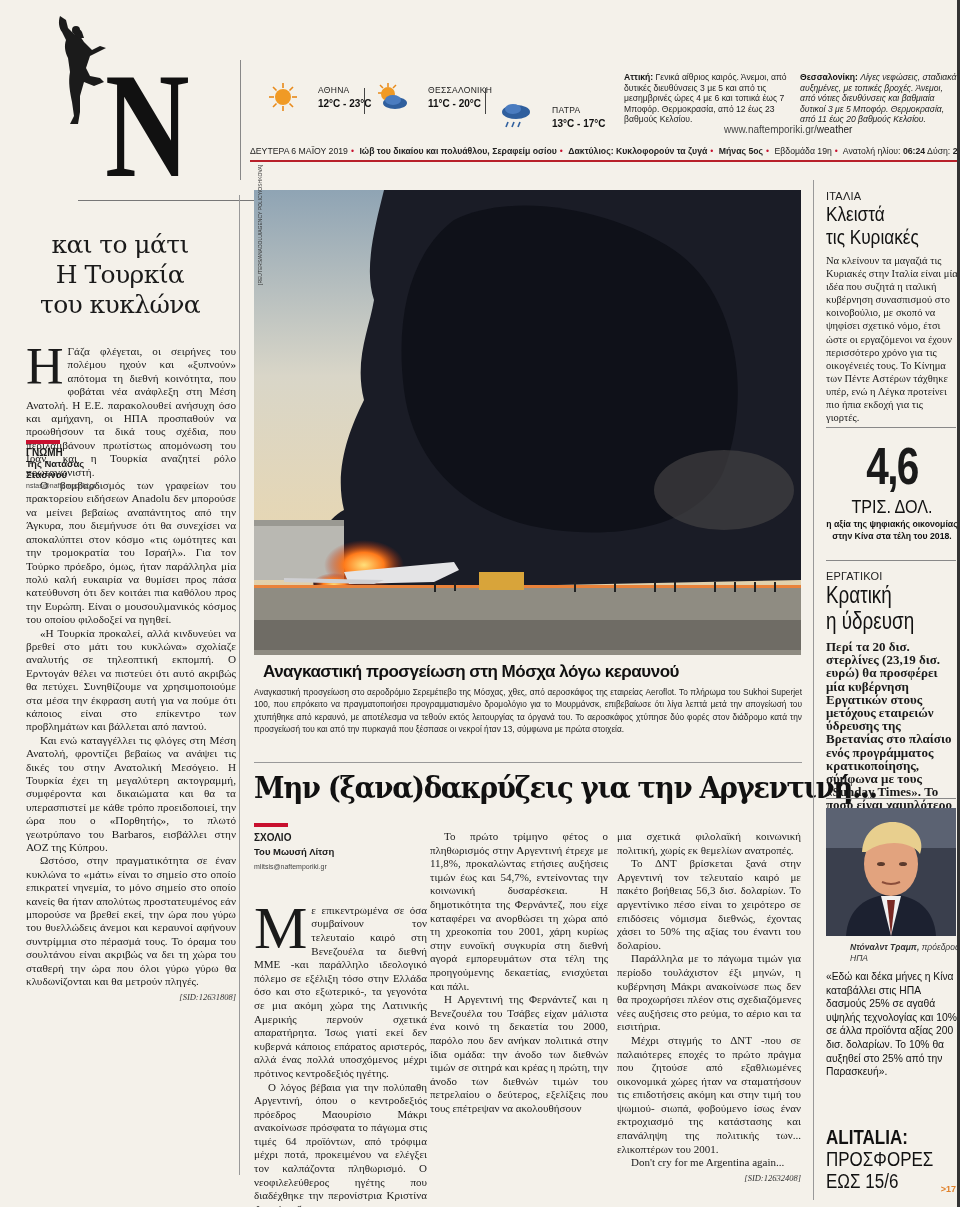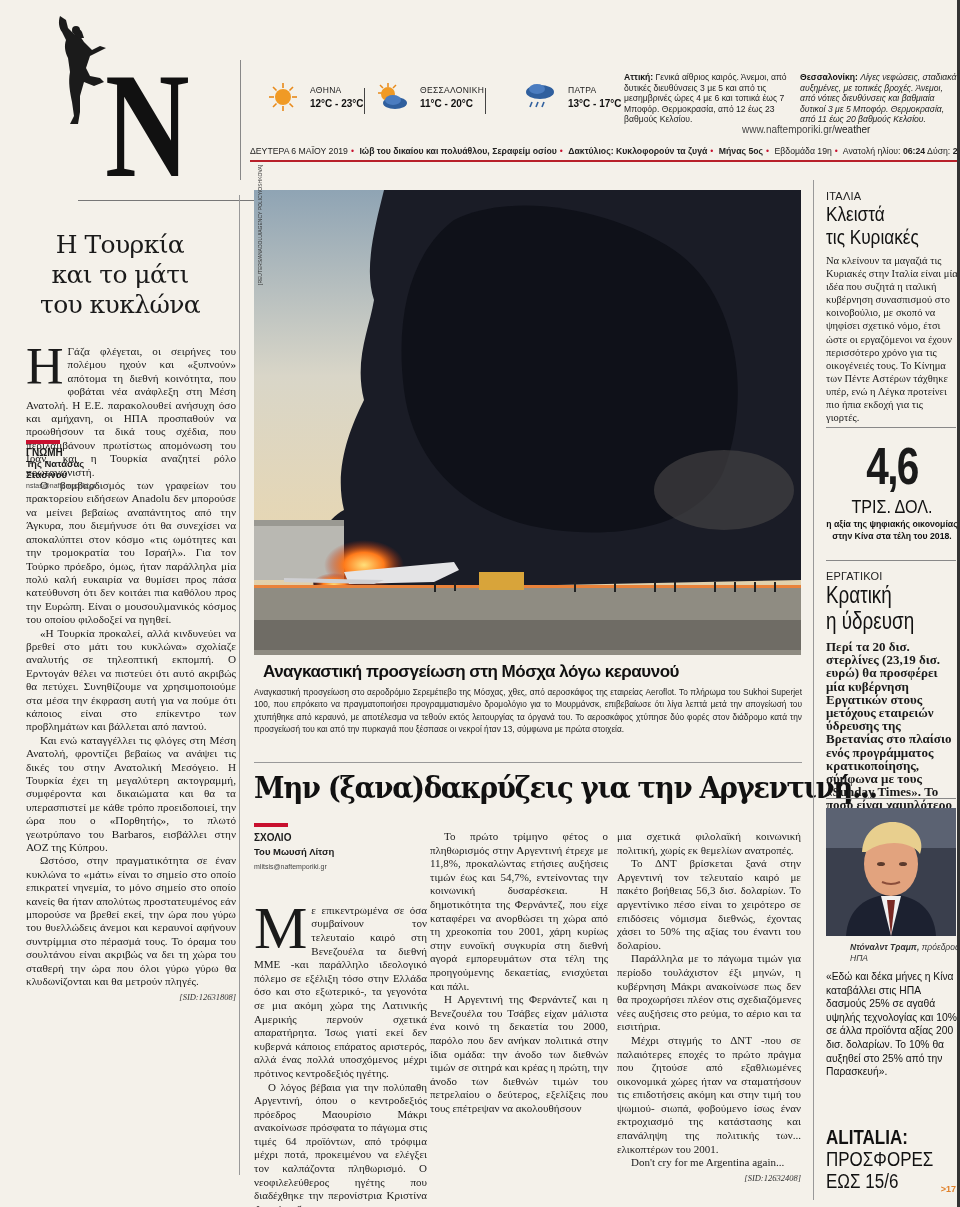--- a/index.html
+++ b/index.html
@@ -7,29 +7,29 @@
   body { position: relative; font-family: "DejaVu Serif", serif; color: #1a1a1a; }
 
   
   .logo { position: absolute; left: 50px; top: 12px; width: 190px; height: 180px; }
   .logo-n { position: absolute; left: 55px; top: 38px; font-family: "Liberation Serif", serif; font-weight: bold; font-size: 150px; line-height: 1; color: #111; transform: scaleX(0.78); transform-origin: left top; }
   .logo-hermes { position: absolute; left: 0; top: 0; width: 60px; height: 120px; }
   .logo-rule { position: absolute; left: 28px; top: 188px; width: 196px; height: 1px; background: #777; }
 
   .vrule-main { position: absolute; left: 240px; top: 60px; width: 1px; height: 120px; background: #888; }
 
-  .weather-city { position: absolute; top: 82px; display: flex; align-items: center; gap: 12px; font-family: "Liberation Sans", sans-serif; }
+  .weather-city { position: absolute; top: 82px; display: flex; align-items: center; gap: 20px; font-family: "Liberation Sans", sans-serif; }
   .weather-city .wname { font-size: 8.5px; color: #222; letter-spacing: 0.3px; }
   .weather-city .wtemp { font-size: 10px; font-weight: bold; color: #111; margin-top: 3px; }
   .wsep { position: absolute; top: 88px; width: 1px; height: 26px; background: #444; }
 
   .forecast { position: absolute; top: 72px; font-family: "Liberation Sans", sans-serif; font-size: 8.6px; line-height: 10.5px; color: #222; }
   .forecast b { font-weight: bold; color: #111; }
   .forecast i { font-style: italic; }
-  .weather-link { position: absolute; left: 742px; top: 124px; font-family: "Liberation Sans", sans-serif; font-size: 10px; color: #444; }
+  .weather-link { position: absolute; left: 724px; top: 124px; font-family: "Liberation Sans", sans-serif; font-size: 10px; color: #444; }
   .weather-link b { font-weight: normal; color: #222; }
 
   .dateline { position: absolute; left: 250px; top: 146px; width: 710px; font-family: "Liberation Sans", sans-serif; font-size: 8.7px; color: #222; white-space: nowrap; }
   .dateline .bul { color: #c8102e; margin: 0 3px; }
   .dateline b { font-weight: bold; }
   .red-rule { position: absolute; left: 250px; top: 160px; width: 710px; height: 2px; background: #b8202a; }
 
   
   .op-title { position: absolute; left: 0; top: 230px; width: 240px; text-align: center; font-family: "DejaVu Serif", serif; font-size: 25px; line-height: 30px; font-weight: normal; letter-spacing: -0.6px; }
   .body-text { font-family: "Liberation Serif", serif; font-size: 11.2px; line-height: 13.4px; text-align: justify; color: #1a1a1a; hyphens: auto; }
@@ -128,21 +128,21 @@
     <circle cx="12" cy="12" r="7" fill="#f09a25"></circle>
     <ellipse cx="19" cy="21" rx="12" ry="6" fill="#2f5f9e"></ellipse>
     <ellipse cx="17" cy="18" rx="8" ry="5" fill="#4a7cc0"></ellipse>
   </svg>
   <div>
     <div class="wname">ΘΕΣΣΑΛΟΝΙΚΗ</div>
     <div class="wtemp">11°C - 20°C</div>
   </div>
 </div>
 <div class="wsep" style="left:485px;"></div>
-<div class="weather-city" style="left:524px;">
+<div class="weather-city" style="left:500px;margin-top:20px;">
   <svg width="32" height="30" viewBox="0 0 32 30">
     <ellipse cx="16" cy="10" rx="14" ry="7" fill="#2f5f9e"></ellipse>
     <ellipse cx="13" cy="7" rx="8" ry="5" fill="#4a7cc0"></ellipse>
     <g stroke="#2f5f9e" stroke-width="1.6">
       <line x1="8" y1="20" x2="6" y2="25"></line>
         <line x1="14" y1="20" x2="12" y2="25"></line>
         <line x1="20" y1="20" x2="18" y2="25"></line>
     </g>
   </svg>
   <div>
@@ -169,22 +169,22 @@
   <b>Μήνας 5ος</b><span class="bul">•</span>
   <span>Εβδομάδα 19η</span><span class="bul">•</span>
   <span>Ανατολή ηλίου:</span>
   <b>06:24</b>
   <span>Δύση:</span>
   <b>20:20</b>
 </div>
 <div class="red-rule"></div>
 
 <h1 class="op-title">
+  <div>και το μάτι</div>
   <div>Η Τουρκία</div>
-  <div>και το μάτι</div>
   <div>του κυκλώνα</div>
 </h1>
 
 <div class="col-left body-text">
   <p class="noindent"><span class="dropcap">Η</span><span>Γάζα φλέγεται, οι σειρήνες του πολέμου ηχούν και «ξυπνούν» απότομα τη διεθνή κοινότητα, που φοβάται νέα ανάφλεξη στη Μέση Ανατολή. Η Ε.Ε. παρακολουθεί ανήσυχη όσο και αμήχανη, οι ΗΠΑ προσπαθούν να προωθήσουν τα δικά τους σχέδια, που περιλαμβάνουν πρωτίστως απομόνωση του Ιράν, και η Τουρκία αναζητεί ρόλο πρωταγωνιστή.</span></p>
   <div class="byline" style="margin-top:-62px;">
   </div>
   <p>Ο βομβαρδισμός των γραφείων του πρακτορείου ειδήσεων Anadolu δεν μπορούσε να μείνει βεβαίως αναπάντητος από την Άγκυρα, που διεμήνυσε ότι θα συνεχίσει να αποκαλύπτει στον κόσμο «τις ωμότητες και την τρομοκρατία του Ισραήλ». Για τον Τούρκο πρόεδρο, όμως, ήταν παράλληλα μία πολύ καλή ευκαιρία να θυμίσει προς πάσα κατεύθυνση ότι δεν κοιτάει πια καθόλου προς την Ευρώπη. Είναι ο μουσουλμανικός κόσμος του οποίου φιλοδοξεί να ηγηθεί.</p>
   <p>«Η Τουρκία προκαλεί, αλλά κινδυνεύει να βρεθεί στο μάτι του κυκλώνα» σχολίαζε αναλυτής σε τηλεοπτική εκπομπή. Ο Ερντογάν θέλει να πιστεύει ότι αυτό ακριβώς θα πετύχει. Συνηθίζουμε να χρησιμοποιούμε στα μέσα την έκφραση αυτή για να πούμε ότι κάποιος είναι στο επίκεντρο των προβλημάτων και βάλλεται από παντού.</p>
   <p>Και ενώ καταγγέλλει τις φλόγες στη Μέση Ανατολή, φροντίζει βεβαίως να ανάψει τις δικές του στην Ανατολική Μεσόγειο. Η Τουρκία έχει τη μεγαλύτερη ακτογραμμή, συμφέροντα και δικαιώματα και θα τα υπερασπιστεί με κάθε τρόπο προειδοποιεί, την ώρα που ο «Πορθητής», το πλωτό γεωτρύπανο του Barbaros, εισβάλλει στην ΑΟΖ της Κύπρου.</p>

